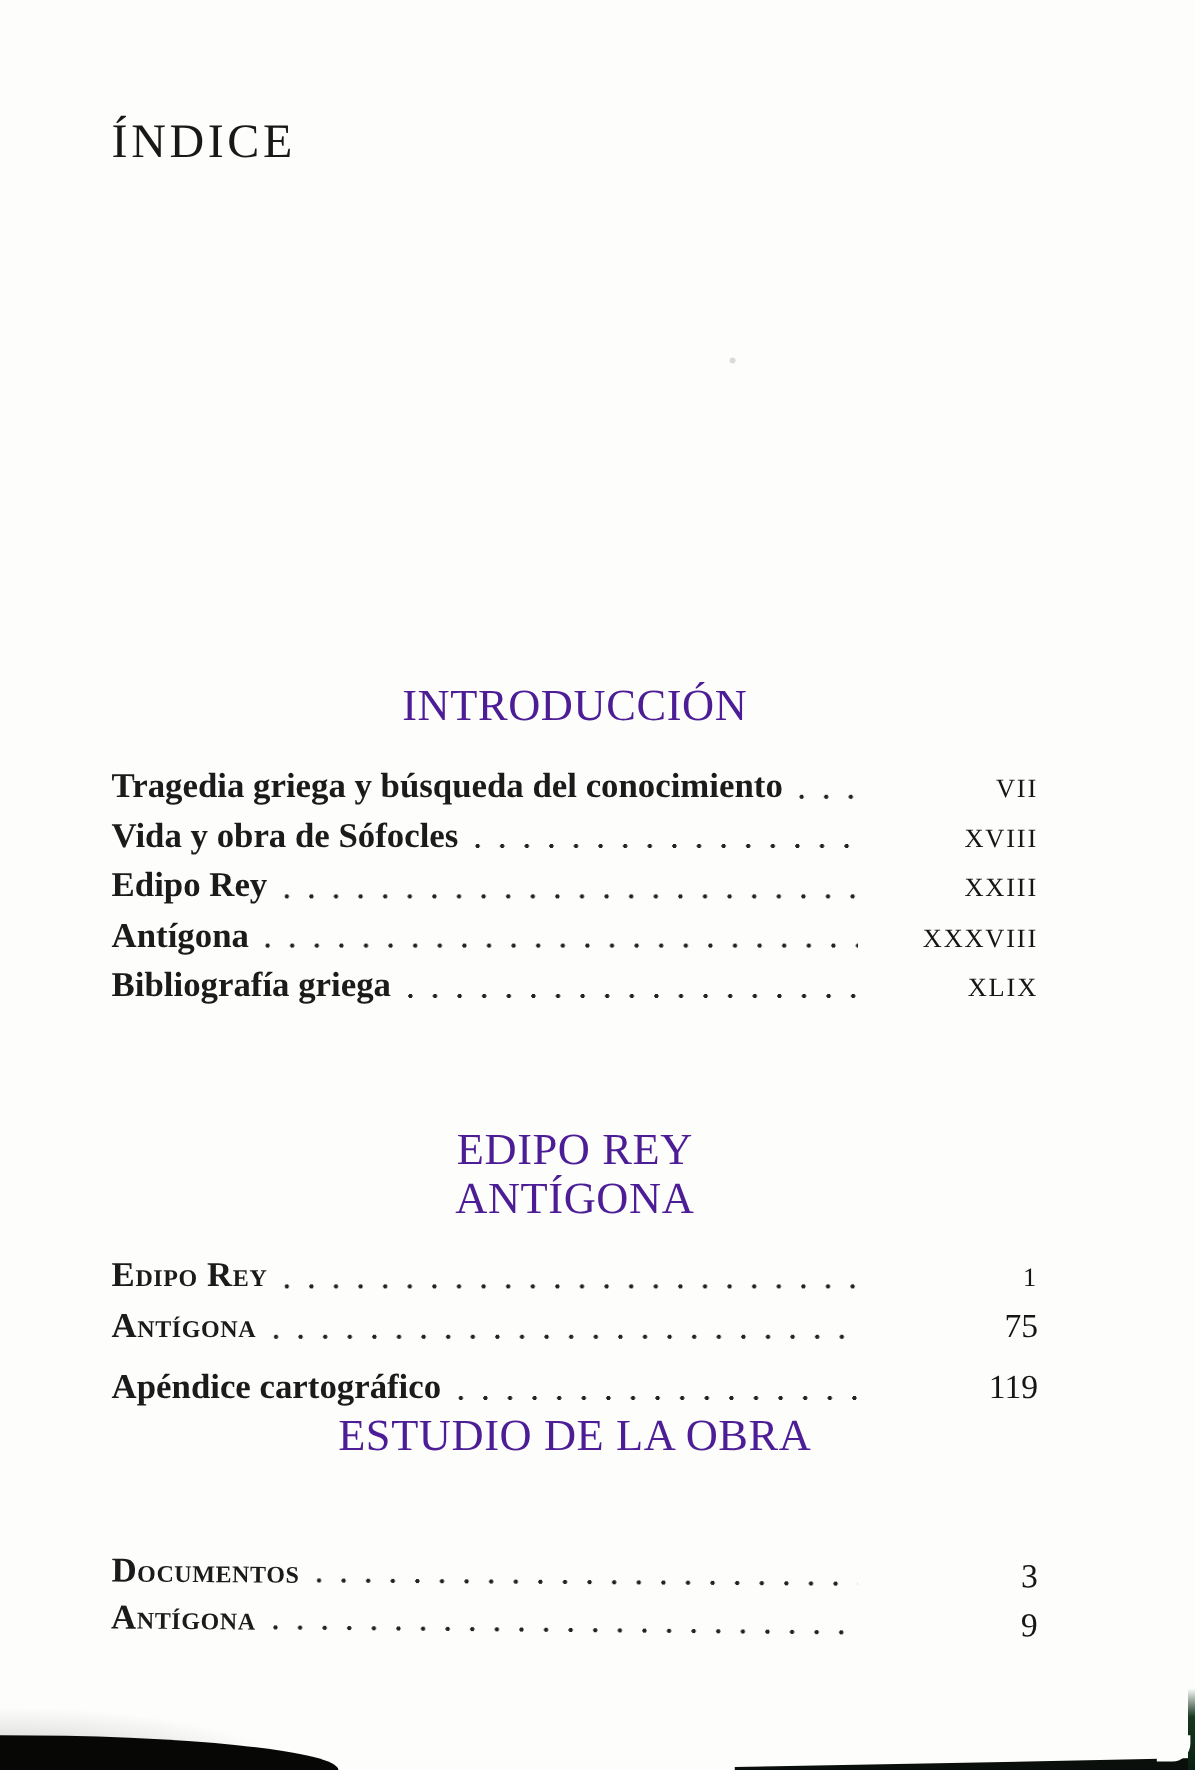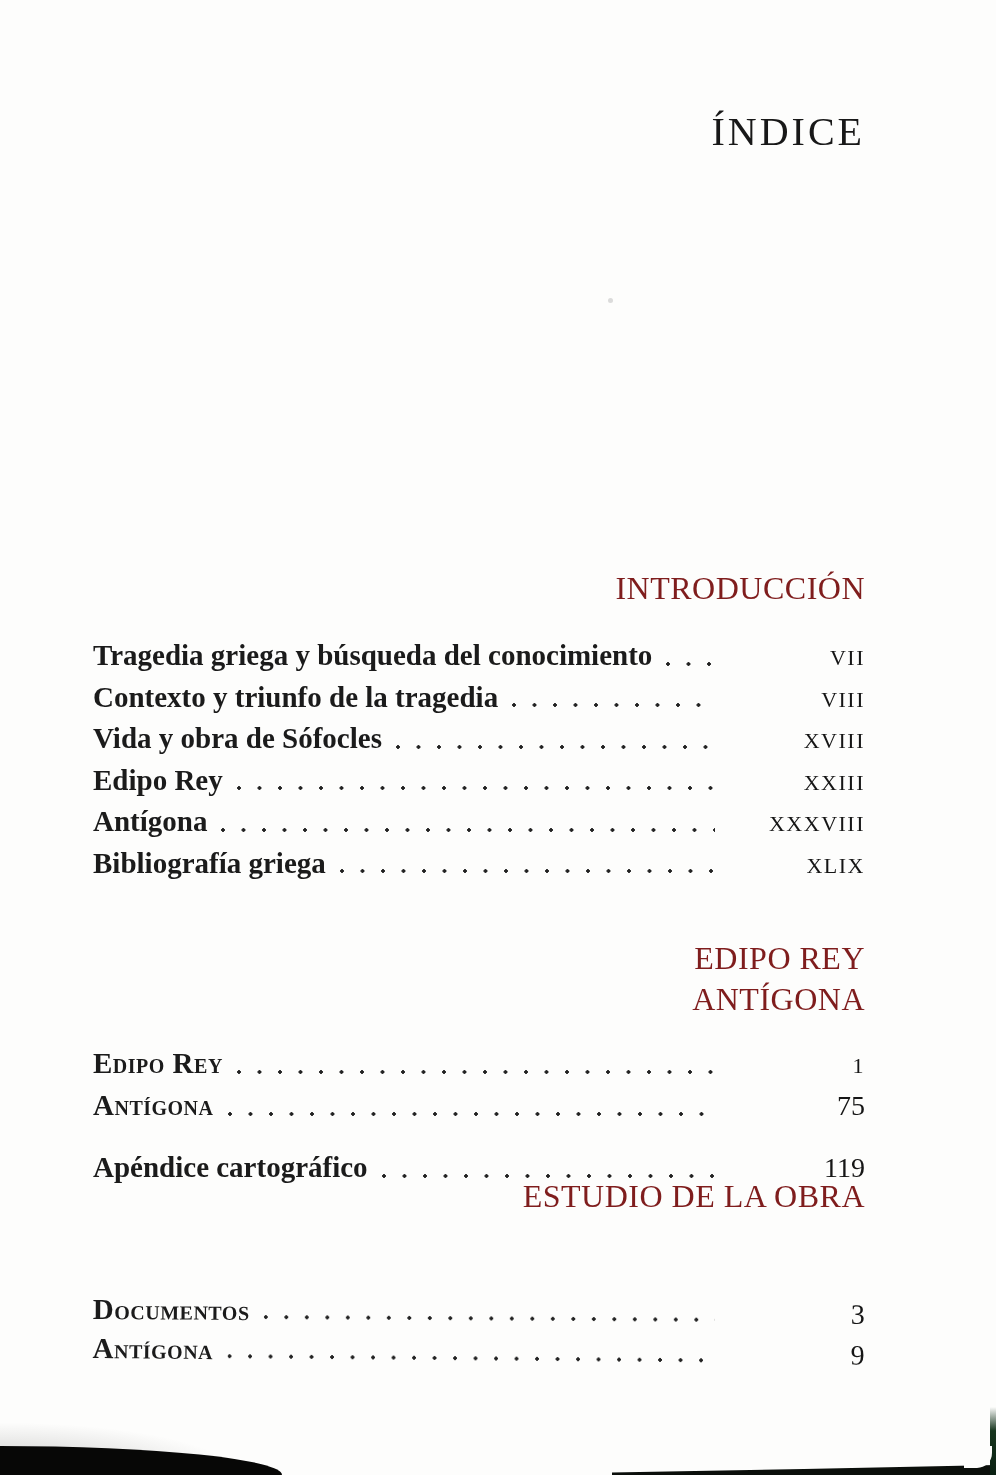--- a/index.html
+++ b/index.html
@@ -8,46 +8,46 @@
     width:996px; height:1475px;
     margin:0 auto;
     background:#fdfdfc;
     overflow:hidden;
     font-family:"Liberation Serif","DejaVu Serif",serif;
     color:#1c1c1c;
   }
   .content { position:absolute; left:93px; width:772px; }
 
   .book-title {
-    top:108px; text-align:right;
+    top:94px; text-align:left;
     font-size:40px; letter-spacing:3px;
     color:#181818;
   }
   .section-heading {
-    text-align:right;
-    font-size:32px; letter-spacing:0.5px;
-    color:#7f1d1d; line-height:41px;
+    text-align:center;
+    font-size:37px; letter-spacing:0.5px;
+    color:#4c1d95; line-height:41px;
   }
   .h-intro   { top:568px; }
   .h-obras   { top:938px; }
   .h-estudio { top:1176px; }
 
   .toc-list { display:block; }
   .l-intro   { top:634px; }
   .l-obras   { top:1042px; }
   .l-estudio { top:1288px; transform:rotate(0.35deg); transform-origin:0 0; }
 
   .row {
     display:flex; align-items:baseline;
     height:41.5px; padding-top:5px; box-sizing:border-box;
     font-size:29px; white-space:nowrap;
   }
   .l-obras .row { height:42px; }
   .l-estudio .row { height:40px; }
-  .row.gap-top { margin-top:20px; }
+  .row.gap-top { margin-top:9px; }
   .row.tilt-a { transform:rotate(0.15deg); }
 
   .label { flex:none; color:#1b1b1b;font-weight:bold; }
   .sc { font-variant-caps:small-caps; letter-spacing:0.5px; }
 
   .leader {
     flex:1 1 auto; align-self:flex-end;
     height:10px; margin:0 10px 7px 14px;
     background-image:radial-gradient(circle 1.8px at 2px 5px, #222 1.55px, rgba(0,0,0,0) 2px);
     background-size:20.5px 10px;
@@ -92,25 +92,20 @@
 
   <div class="content book-title">ÍNDICE</div>
 
   <div class="content section-heading h-intro">INTRODUCCIÓN</div>
 
   <div class="content toc-list l-intro">
     <div class="row">
       <span class="label">Tragedia griega y búsqueda del conocimiento</span>
       <span class="leader"></span>
       <span class="num roman">VII</span>
-    </div>
-    <div class="row">
-      <span class="label">Contexto y triunfo de la tragedia</span>
-      <span class="leader"></span>
-      <span class="num roman">VIII</span>
     </div>
     <div class="row">
       <span class="label">Vida y obra de Sófocles</span>
       <span class="leader"></span>
       <span class="num roman">XVIII</span>
     </div>
     <div class="row">
       <span class="label">Edipo Rey</span>
       <span class="leader"></span>
       <span class="num roman">XXIII</span>

